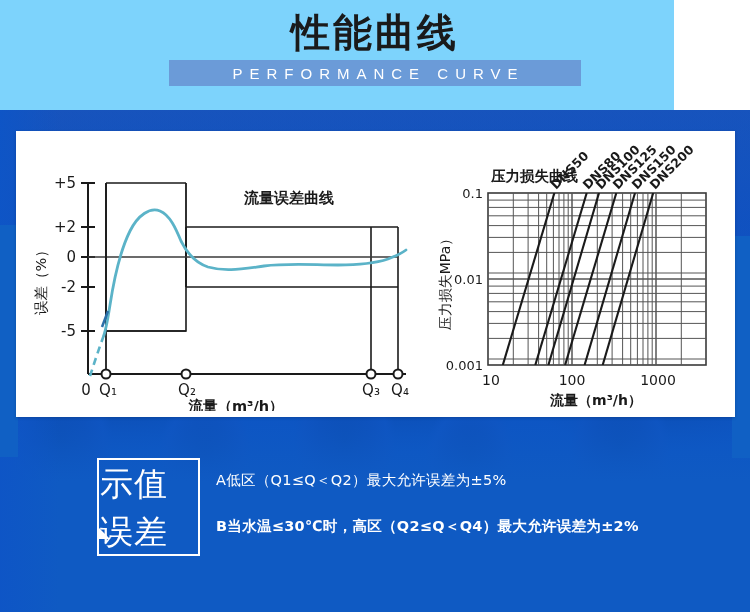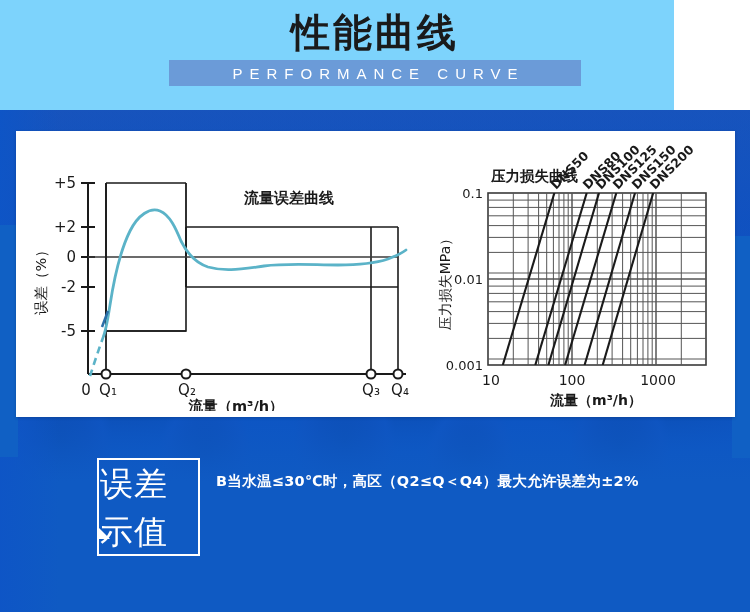--- a/index.html
+++ b/index.html
@@ -316,19 +316,20 @@
         <text x="201" y="51" transform="rotate(-45 201 51)" text-anchor="start">DNS150</text>
         <text x="219" y="51" transform="rotate(-45 219 51)" text-anchor="start">DNS200</text>
       </g>
     </svg>
   </div>
 </div>
 
 <div class="badge"></div>
 <div class="badge-arrow"></div>
 <div class="badge-text">
+  <div>示值</div>
   <div>误差</div>
-  <div>示值</div>
 </div>
 
 <div class="notes">
+  <div class="note-a">A低区（Q1≤Q＜Q2）最大允许误差为±5%</div>
   <div class="note-b1">B当水温≤30℃时，高区（Q2≤Q＜Q4）最大允许误差为±2%</div>
 </div>
 
 </body></html>

